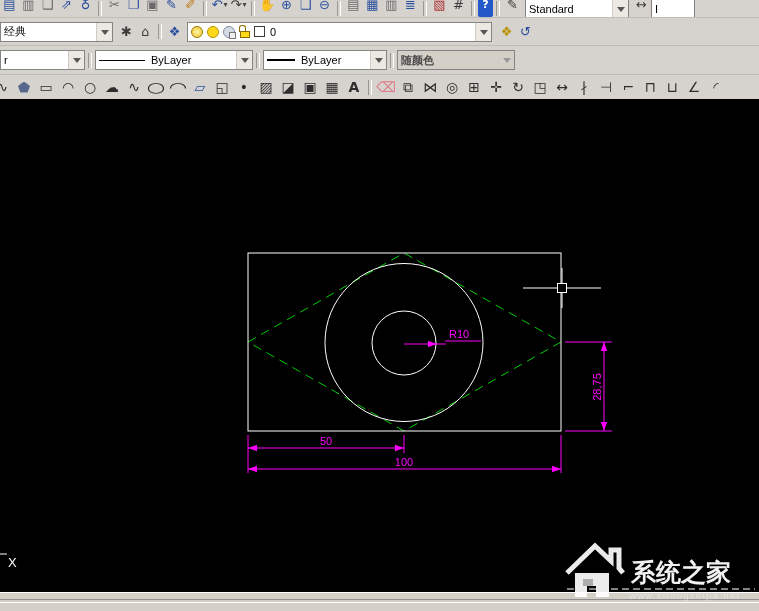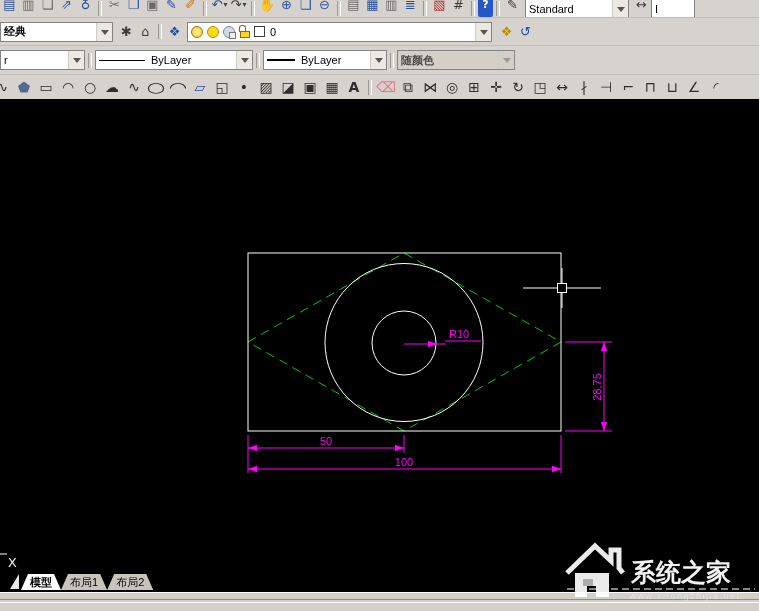--- a/index.html
+++ b/index.html
@@ -122,21 +122,21 @@
     </div>
     <div class="iconstrip">
         <span class="tbi c-dgray">↔</span>
       </div>
     <div class="combo" style="width:44px;">
       <span>I</span>
     </div>
   </div>
 
   <div class="row row2">
-    <div class="combo" style="width:113px;font-weight:bold;">
+    <div class="combo" style="width:113px;">
       <span>经典</span>
       <span class="arr"></span>
     </div>
     <div class="iconstrip" style="margin-left:4px;">
         <span class="tbi c-dgray">✱</span>
         <span class="tbi c-dgray">⌂</span>
       </div>
     <span class="tsep"></span>
     <div class="iconstrip">
         <span class="tbi c-blue">❖</span>
@@ -266,32 +266,20 @@
         <rect x="557.5" y="184.5" width="9" height="9" fill="#000000"></rect>
       </g>
 
       <g>
         <line x1="0" y1="455" x2="7" y2="455" stroke="#FFFFFF" stroke-width="1"></line>
         <text x="8" y="468" fill="#FFFFFF" font-size="13" font-family="Liberation Sans, DejaVu Sans, sans-serif">X</text>
       </g>
     </svg>
   </div>
 
-  <div id="tabbar">
-    <span class="tabslash"></span>
-    <div class="tab active">
-      <span>模型</span>
-    </div>
-    <div class="tab">
-      <span>布局1</span>
-    </div>
-    <div class="tab">
-      <span>布局2</span>
-    </div>
-  </div>
 
   <div id="bottomstrip">
     <div class="groove"></div>
   </div>
 
   <div id="watermark">
     <svg width="200" height="74" viewBox="0 0 200 74">
       <g opacity="0.92">
         <path d="M8 36 L36 9 L52 24 L52 13 L60 13 L60 31 L64 36" fill="none" stroke="#FFFFFF" stroke-width="5"></path>
         <path d="M16 36 h34 v24 h-13 v-11 h-9 v11 h-12 z" fill="#FFFFFF"></path>

